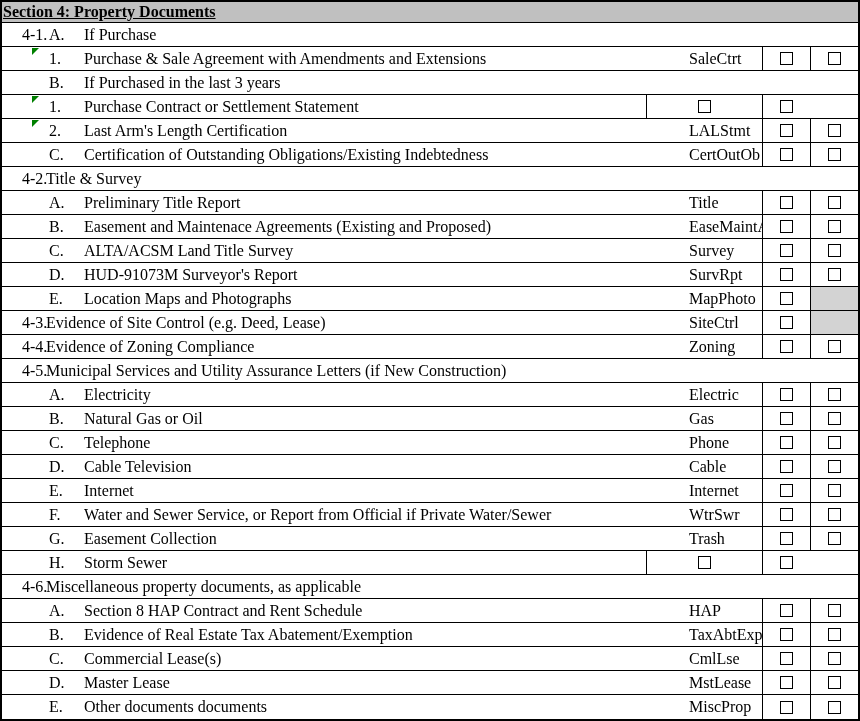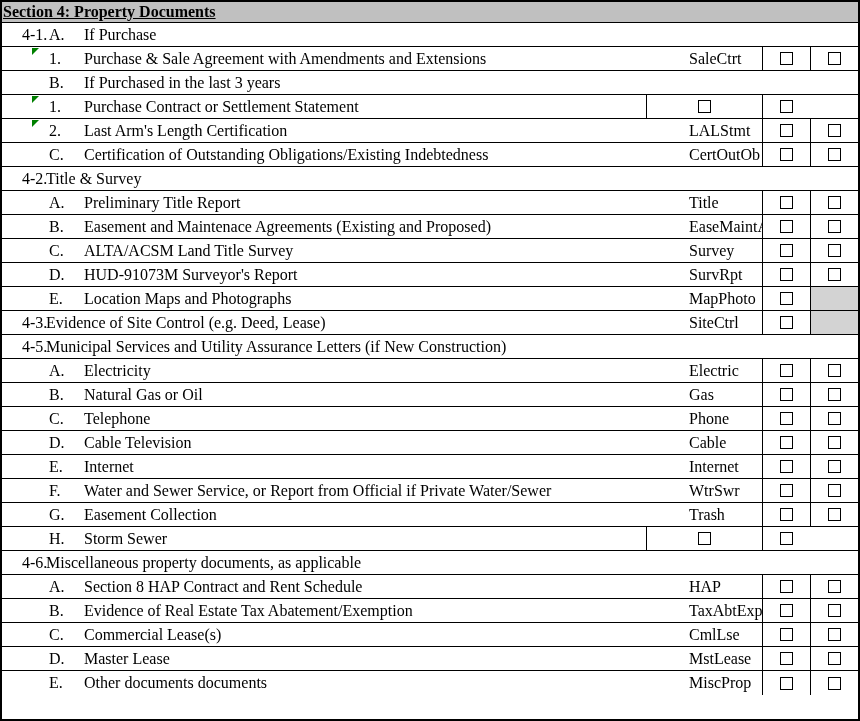--- a/index.html
+++ b/index.html
@@ -276,20 +276,35 @@
     </div>
     <div class="cell code">SiteCtrl</div>
     <div class="cell cb cb1 cb-box">
       <span class="checkbox"></span>
     </div>
     <div class="cell cb cb2 cb-gray">
       
     </div>
   </div>
 
+  <div class="row">
+
+    <div class="cell num">4-4.</div>
+    <div class="cell descwrap">
+
+      <span class="desc">Evidence of Zoning Compliance</span>
+    </div>
+    <div class="cell code">Zoning</div>
+    <div class="cell cb cb1 cb-box">
+      <span class="checkbox"></span>
+    </div>
+    <div class="cell cb cb2 cb-box">
+      <span class="checkbox"></span>
+    </div>
+  </div>
 
   <div class="row">
 
     <div class="cell num">4-5.</div>
     <div class="cell descwrap">
 
       <span class="desc">Municipal Services and Utility Assurance Letters (if New Construction)</span>
     </div>
     <div class="cell code"></div>
     <div class="cell cb cb1 cb-none">

